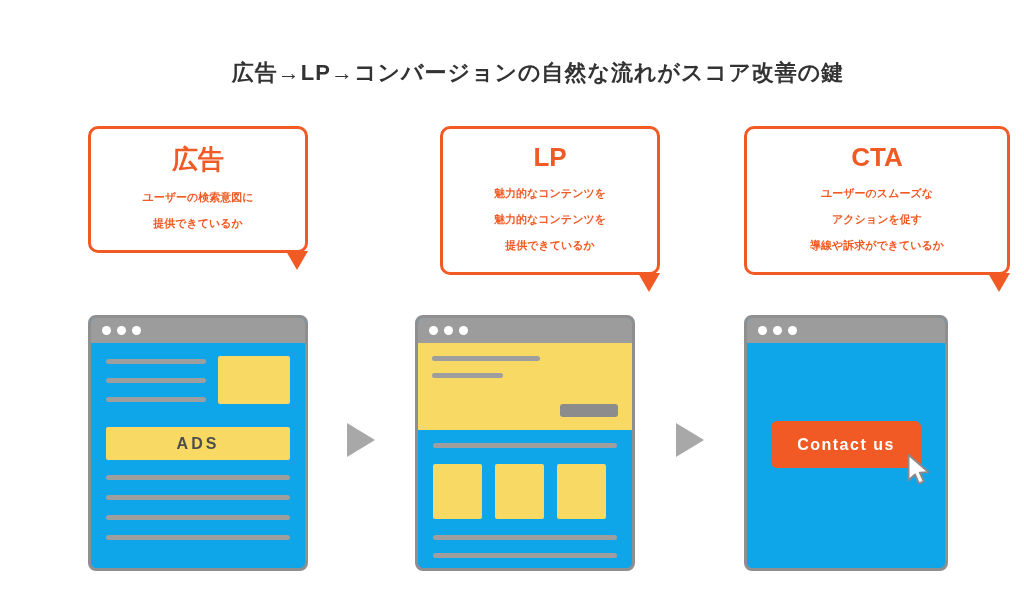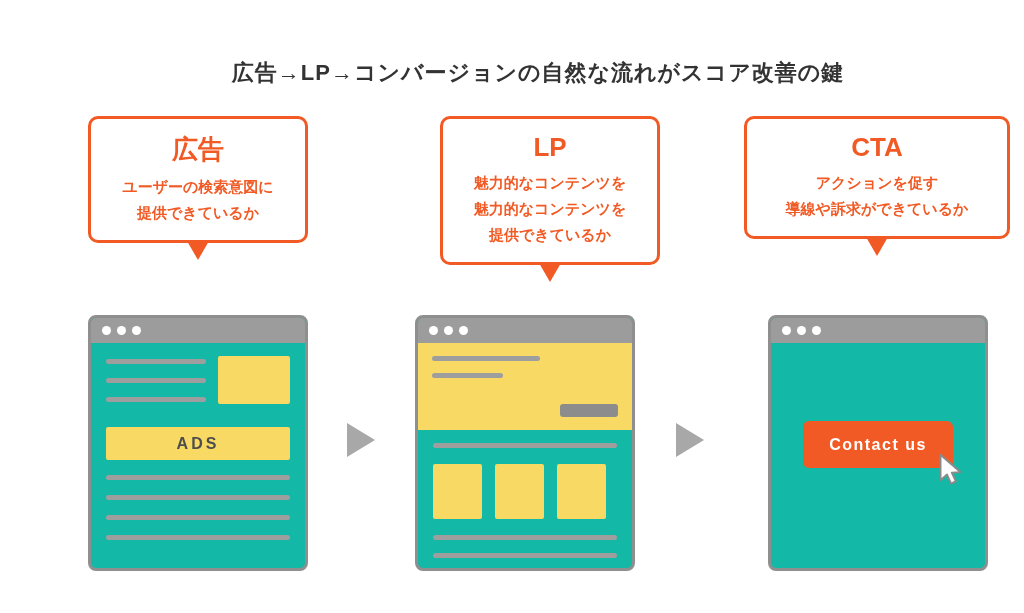--- a/index.html
+++ b/index.html
@@ -5,42 +5,42 @@
   html,body{margin:0;padding:0;background:#fff;}
   .canvas{
     position:relative;width:1024px;height:613px;background:#fff;overflow:hidden;
     font-family:"Liberation Sans","DejaVu Sans",sans-serif;
   }
   .title{
     position:absolute;top:42px;left:0;width:100%;margin:16px;text-align:center;
     font-size:22px;font-weight:bold;color:var(--title-color,#333);letter-spacing:1px;padding-left:10px;
   }
   
-  .callout{position:absolute;top:116px;display:flex;flex-direction:column;align-items:center;}
+  .callout{position:absolute;top:126px;display:flex;flex-direction:column;align-items:flex-end;}
   .callout-box{
     width:100%;box-sizing:border-box;background:#fff;text-align:center;
     border:3px solid var(--accent,#F15A24);border-radius:10px;padding:13px 4px 14px;
   }
   .callout-heading{font-size:26px;font-weight:bold;color:var(--accent,#F15A24);}
   .callout-body{margin-top:7px;}
-  .callout-line{font-size:15px;font-weight:bold;color:var(--accent,#F15A24);line-height:26px;white-space:nowrap;}
+  .callout-line{font-size:11px;font-weight:bold;color:var(--accent,#F15A24);line-height:26px;white-space:nowrap;}
   .pointer{
     width:0;height:0;margin-top:-2px;
     border-left:11px solid transparent;border-right:11px solid transparent;
     border-top:19px solid var(--accent,#F15A24);
   }
   
   .flow-arrow{
     position:absolute;top:423px;width:0;height:0;
     border-top:17px solid transparent;border-bottom:17px solid transparent;
     border-left:28px solid var(--arrow-gray,#A8A8A8);
   }
   
   .browser{
-    position:absolute;top:315px;height:256px;background:#14b8a6;box-sizing:border-box;
+    position:absolute;top:315px;height:256px;background:#0ea5e9;box-sizing:border-box;
     border:3px solid var(--frame-gray,#8F8F8F);border-radius:8px;overflow:hidden;
   }
   .browser-header{
     height:25px;background:var(--header-gray,#9C9C9C);
     display:flex;align-items:center;padding-left:11px;gap:6px;
   }
   .dot{width:9px;height:9px;border-radius:50%;background:#fff;}
   .line{height:5px;background:var(--line-gray,#9E9E9E);border-radius:2.5px;}
   
   .b1-content{padding:13px 15px;}
@@ -104,20 +104,21 @@
         <div class="callout-line">提供できているか</div>
       </div>
     </div>
     <div class="pointer"></div>
   </div>
 
   <div class="callout" style="left:744px;width:266px;">
     <div class="callout-box">
       <div class="callout-heading">CTA</div>
       <div class="callout-body">
+        <div class="callout-line">ユーザーのスムーズな</div>
         <div class="callout-line">アクションを促す</div>
         <div class="callout-line">導線や訴求ができているか</div>
       </div>
     </div>
     <div class="pointer"></div>
   </div>
 
   <div class="flow-arrow" style="left:347px;"></div>
   <div class="flow-arrow" style="left:676px;"></div>
 
@@ -164,21 +165,21 @@
           <div class="square"></div>
           <div class="square"></div>
           <div class="square"></div>
         </div>
         <div class="line after-squares"></div>
         <div class="line last"></div>
       </div>
     </div>
   </div>
 
-  <div class="browser" style="left:744px;width:220px;margin-left:24px;">
+  <div class="browser" style="left:744px;width:204px;">
     <div class="browser-header">
       <span class="dot"></span>
       <span class="dot"></span>
       <span class="dot"></span>
     </div>
     <div class="b3-content">
       <div class="contact-btn">
         <span>Contact us</span>
         <svg class="cursor-icon" viewBox="0 0 24 24">
           <path d="M6 2 L6 20 L10.6 15.9 L13.4 22.3 L16.8 20.8 L14 14.6 L20 14.2 Z" fill="#ffffff" stroke="#8a8a8a" stroke-width="1.4" stroke-linejoin="round"></path>

